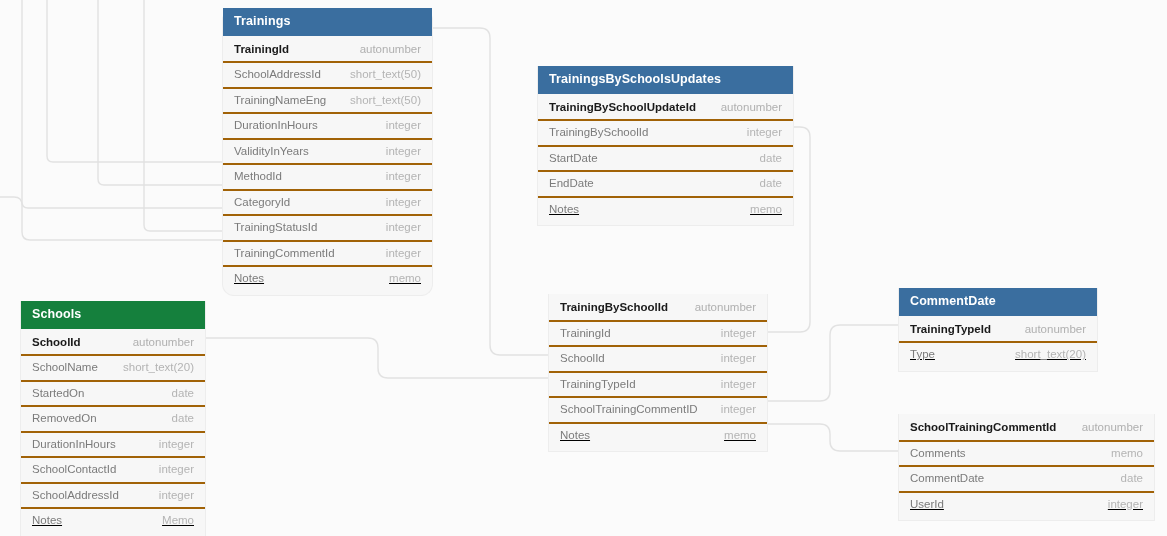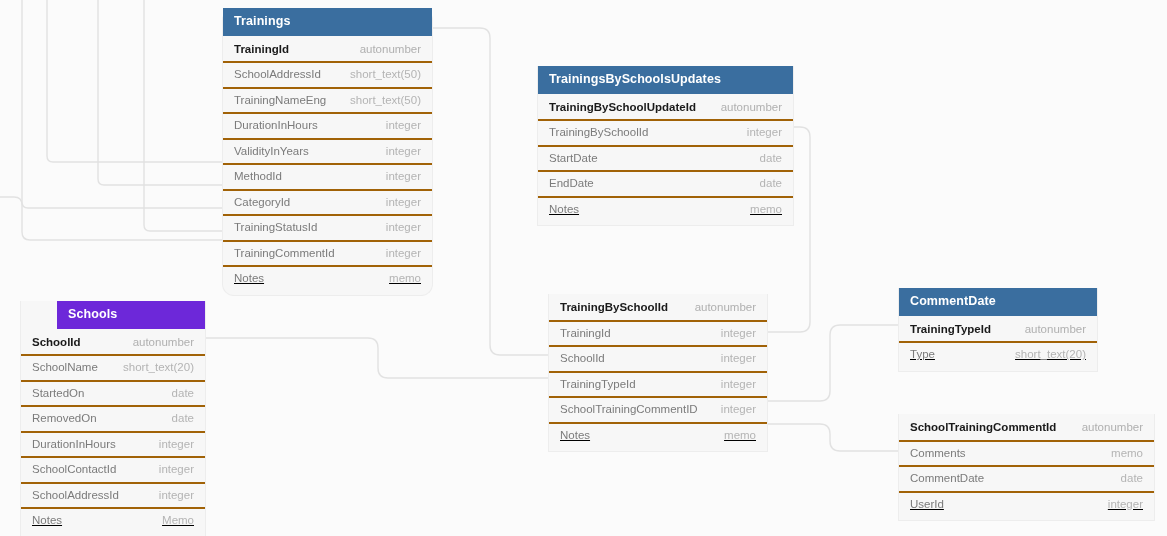--- a/index.html
+++ b/index.html
@@ -157,21 +157,21 @@
             <span class="field-name">EndDate</span>
             <span class="field-type">date</span>
           </div>
           <div class="field-row">
             <span class="field-name">Notes</span>
             <span class="field-type">memo</span>
           </div>
         </div>
       </div>
       <div class="entity" style="left: 20px; top: 301px; width: 186px;">
-        <div class="entity-header" style="background: #6d28d9; margin-left: 36px;">Schools</div>
+        <div class="entity-header" style="background: #15803d;">Schools</div>
         <div class="entity-body">
           <div class="field-row pk">
             <span class="field-name">SchoolId</span>
             <span class="field-type">autonumber</span>
           </div>
           <div class="field-row">
             <span class="field-name">SchoolName</span>
             <span class="field-type">short_text(20)</span>
           </div>
           <div class="field-row">

